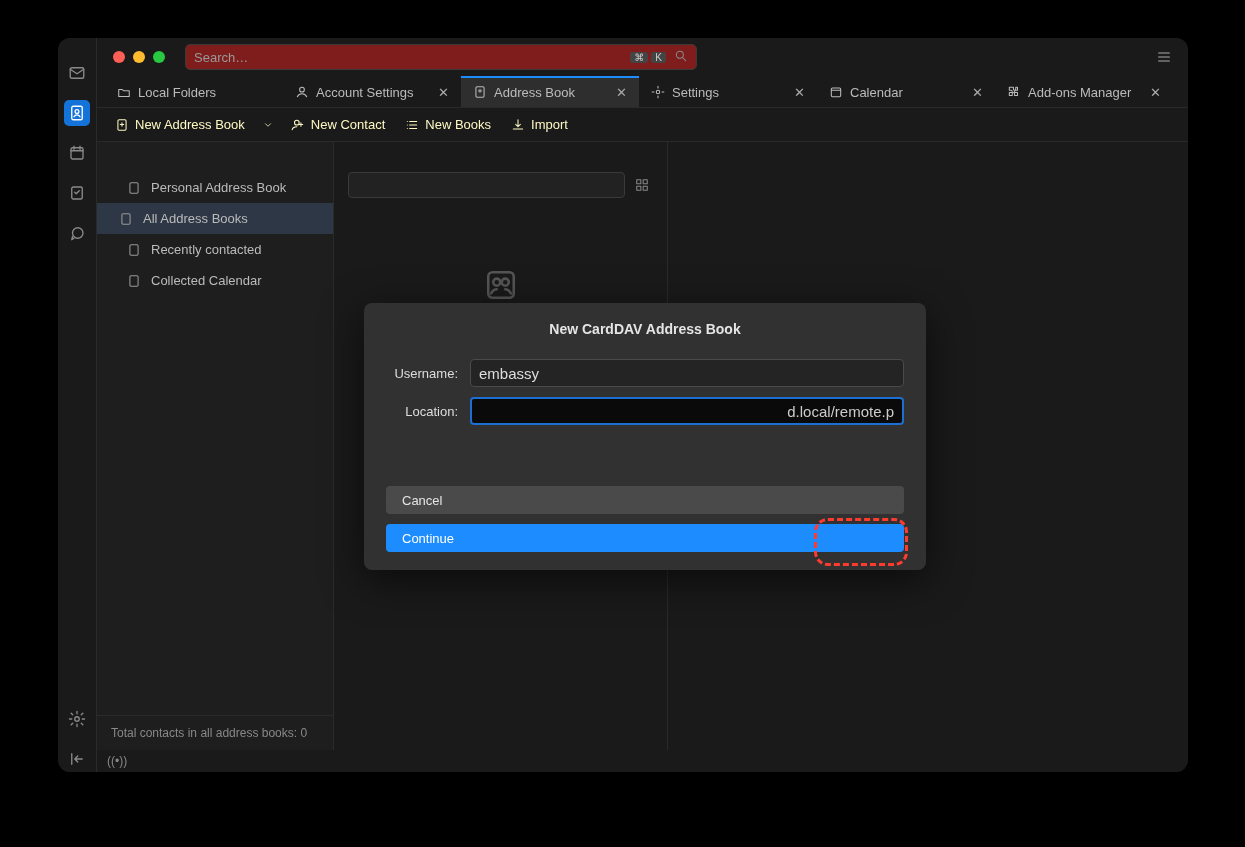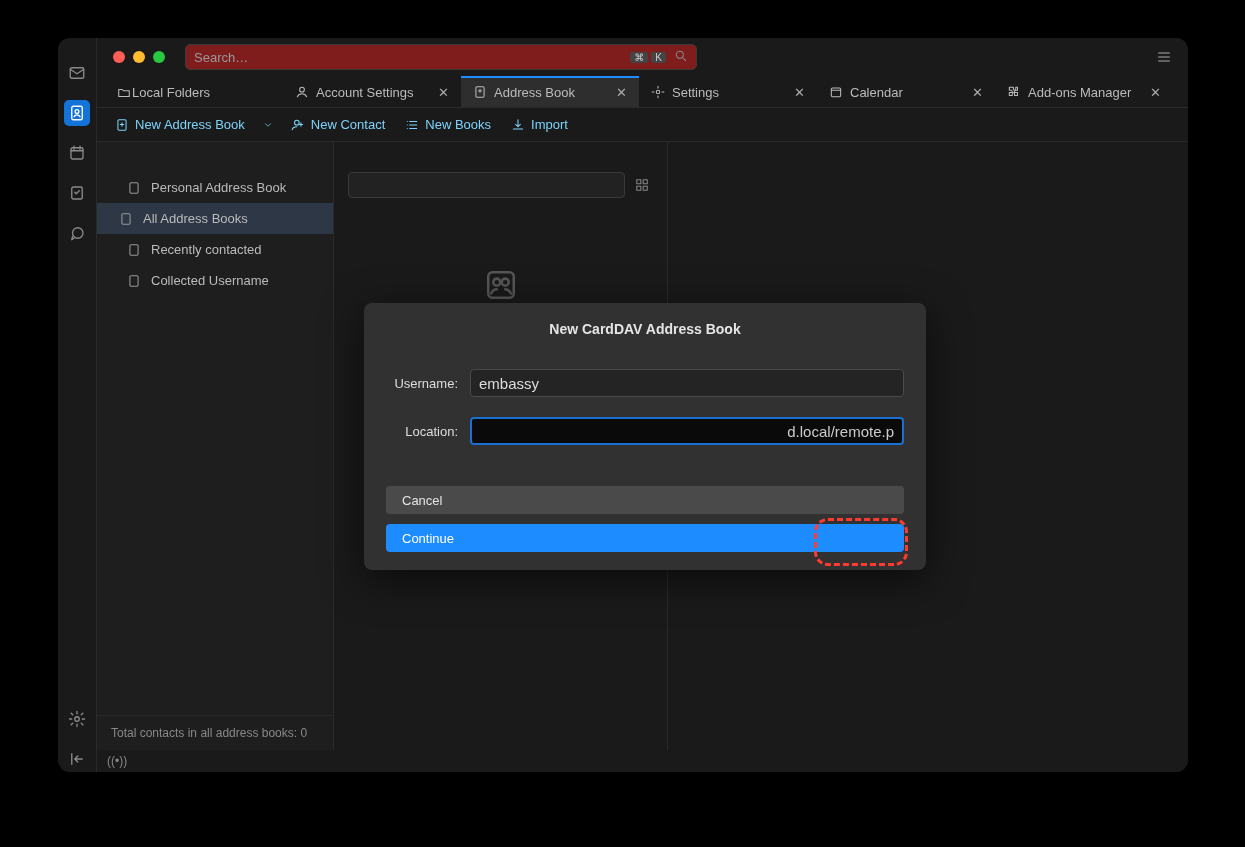--- a/index.html
+++ b/index.html
@@ -25,31 +25,31 @@
 .traffic .g { background: #28c840; }
 .search { flex: 0 0 512px; margin: 0 auto; height: 26px; background: #7f1d1d; border: 1px solid #3a3a3a; border-radius: 5px; display: flex; align-items: center; padding: 0 8px; color: #999; font-size: 13px; position: relative; }
 .search .ph { flex: 1; }
 .search .kbd { display: flex; gap: 3px; }
 .search .kbd span { background: #444; border-radius: 3px; padding: 0 4px; font-size: 10px; color: #ccc; }
 .search .sicon { color: #888; }
 .menu-btn { width: 28px; height: 28px; display: flex; align-items: center; justify-content: center; color: #aaa; cursor: pointer; }
 
 
 .tabs { height: 32px; display: flex; align-items: stretch; background: #1a1a1a; border-bottom: 1px solid #2a2a2a; padding-left: 8px; }
-.tab { display: flex; align-items: center; gap: 1px; padding: 0 12px; color: #bbb; font-size: 13px; cursor: pointer; position: relative; }
+.tab { display: flex; align-items: center; gap: 7px; padding: 0 12px; color: #bbb; font-size: 13px; cursor: pointer; position: relative; }
 .tab.active { background: #2e2e2e; border-top: 2px solid #1c8cff; }
 .tab:not(.active) { border-top: 2px solid transparent; }
 .tab .ticon { width: 14px; height: 14px; display: flex; align-items: center; justify-content: center; }
 .tab .close { margin-left: 10px; color: #aaa; font-size: 13px; cursor: pointer; }
 .tab.wide { flex: 0 0 178px; justify-content: space-between; }
 .tab.first { flex: 0 0 178px; }
 .tab-inner { display: flex; align-items: flex-start; gap: 7px; }
 
 
-.toolbar { height: 34px; display: flex; align-items: center; gap: 4px; padding: 0 10px; border-bottom: 1px solid #2a2a2a; font-size: 13px; color: #7dd3fc; }
+.toolbar { height: 34px; display: flex; align-items: center; gap: 4px; padding: 0 10px; border-bottom: 1px solid #2a2a2a; font-size: 13px; color: #fef9c3; }
 .tbtn { display: flex; align-items: center; gap: 6px; padding: 4px 8px; border-radius: 4px; cursor: pointer; }
 .tbtn .ticon2 { width: 14px; height: 14px; }
 .tbtn.drop { padding: 4px 6px; }
 
 
 .content { flex: 1; display: flex; position: relative; }
 .sidebar2 { width: 236px; background: #1e1e1e; display: flex; flex-direction: column; padding-top: 30px; }
 .sitem { display: flex; align-items: center; gap: 10px; padding: 8px 16px 8px 22px; color: #bbb; font-size: 13px; cursor: pointer; }
 .sitem.active { background: #2e3745; }
 .sitem.indent { padding-left: 30px; }
@@ -62,21 +62,21 @@
 .filter-btn { width: 22px; height: 26px; display: flex; align-items: center; justify-content: center; color: #888; cursor: pointer; }
 .placeholder-icon { margin-top: 70px; color: #555; }
 .placeholder-icon svg { width: 34px; height: 34px; }
 
 .right-col { flex: 1; background: #1a1a1a; }
 
 
 .statusbar { height: 22px; display: flex; align-items: center; padding: 0 10px; font-size: 12px; color: #888; }
 
 
-.dialog { position: absolute; left: 364px; top: 303px; width: 562px; height: 267px; background: #313131; border-radius: 8px; box-shadow: 0 10px 40px rgba(0,0,0,0.6); display: flex; flex-direction: column; padding: 18px 22px; gap: 10px; }
+.dialog { position: absolute; left: 364px; top: 303px; width: 562px; height: 267px; background: #313131; border-radius: 8px; box-shadow: 0 10px 40px rgba(0,0,0,0.6); display: flex; flex-direction: column; padding: 18px 22px; }
 .dialog-title { text-align: center; color: #e5e5e5; font-size: 14px; font-weight: 600; margin-bottom: 22px; }
 .form-row { display: flex; align-items: center; gap: 12px; margin-bottom: 10px; }
 .form-label { width: 72px; text-align: right; color: #ddd; font-size: 13px; }
 .form-input { flex: 1; height: 28px; background: #242424; border: 1px solid #4a4a4a; border-radius: 4px; color: #ddd; font-size: 15px; padding: 0 8px; }
 .form-input.loc { background: #0a0a0a; border: 2px solid #1a6fd1; color: #ccc; text-align: right; direction: rtl; }
 .dialog-footer { margin-top: auto; display: flex; justify-content: flex-end; gap: 10px; flex-direction: column; }
 .dbtn { height: 28px; padding: 0 16px; border-radius: 4px; font-size: 13px; cursor: pointer; display: flex; align-items: center; border: none; }
 .dbtn.cancel { background: #4a4a4a; color: #e5e5e5; }
 .dbtn.continue { background: #1c8cff; color: #fff; font-weight: 500; }
 
@@ -284,21 +284,21 @@
         <div class="sitem indent">
           <svg class="sicon2" viewBox="0 0 24 24">
               <rect x="5" y="3" width="14" height="18" rx="2"></rect>
             </svg>
           <span>Recently contacted</span>
         </div>
         <div class="sitem indent">
           <svg class="sicon2" viewBox="0 0 24 24">
               <rect x="5" y="3" width="14" height="18" rx="2"></rect>
             </svg>
-          <span>Collected Username</span>
+          <span>Collected Calendar</span>
         </div>
         <div class="sidebar2-footer">Total contacts in all address books: 0</div>
       </div>
 
       <div class="center-col">
         <div class="filter-row">
           <input class="filter-input" style="">
           <div class="filter-btn">
               <svg width="14" height="14" viewBox="0 0 24 24">
                 <rect x="3" y="3" width="7" height="7"></rect>

